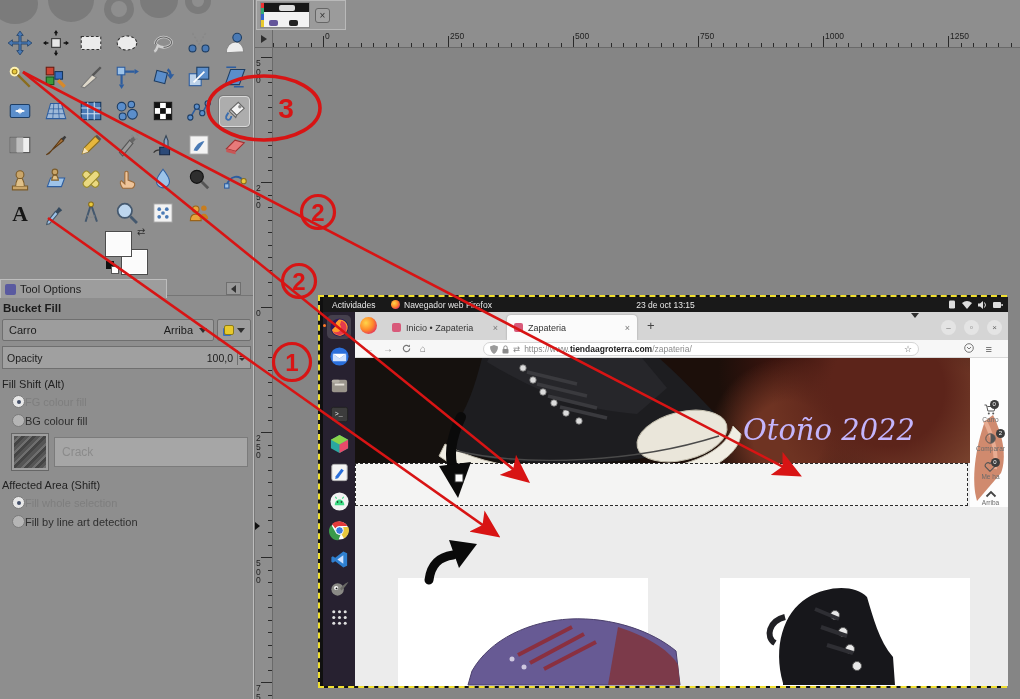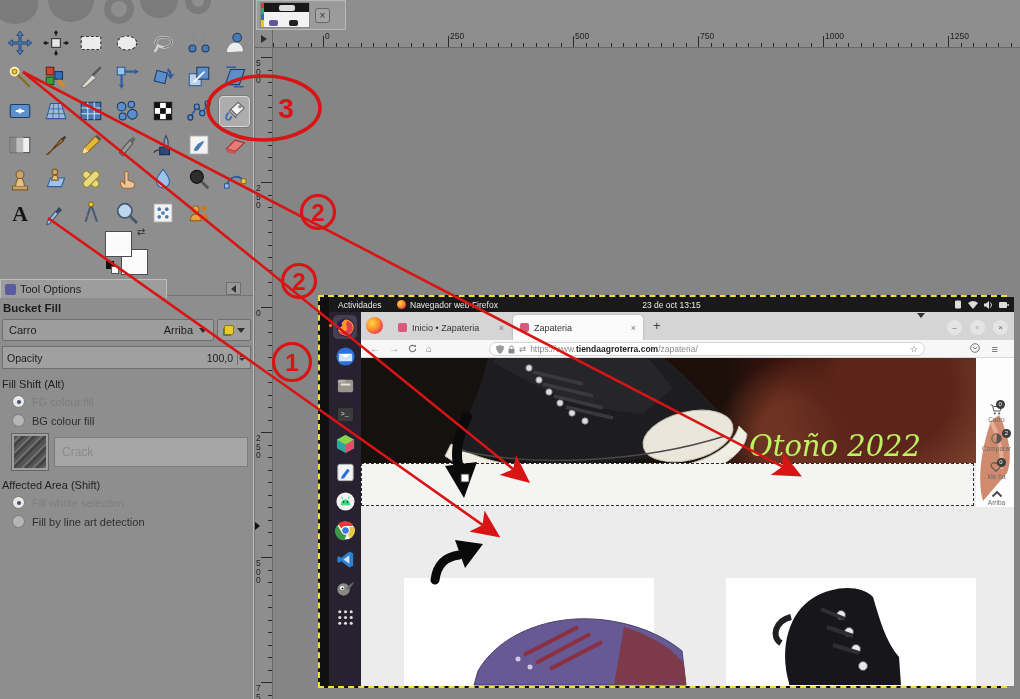--- a/index.html
+++ b/index.html
@@ -44,21 +44,21 @@
             align-items:center;justify-content:center;gap:3px;}
   .paint-ico{width:10px;height:10px;background:#e8c92c;border:1px solid #8a7а18;border:1px solid #8a7a18;border-radius:2px;box-shadow:-2px 2px 0 -1px #3a6ec0;}
   .slider{margin:5px 2px 0;height:23px;background:#a0a0a0;border:1px solid #6f6f6f;position:relative;
           display:flex;align-items:center;padding:0 4px;font-size:10.5px;}
   .slider .lab{flex:1;}
   .spin{width:9px;height:15px;border-left:1px solid #6f6f6f;margin-left:4px;display:flex;flex-direction:column;
         align-items:center;justify-content:center;gap:1px;}
   .spin i{width:0;height:0;border-left:3px solid transparent;border-right:3px solid transparent;}
   .spin .up{border-bottom:3px solid #333;} .spin .dn{border-top:3px solid #333;}
   .sect{padding:9px 2px 2px;font-size:11px;color:#222;}
-  .radio-row{display:flex;align-items:center;gap:7px;padding:3px 0 3px 12px;}
+  .radio-row{display:flex;align-items:center;padding:3px 0 3px 12px;}
   .radio{width:13px;height:13px;border-radius:50%;background:#b5b5b5;border:1px solid #7a7a7a;position:relative;flex:none;}
   .radio.on{background:#e8e8e8;}
   .radio.on::after{content:"";position:absolute;left:3.5px;top:3.5px;width:4px;height:4px;border-radius:50%;background:#44506a;}
   .radio-lab{color:#2e2e2e;} .radio-row.hl .radio-lab{color:#7e7e7e;}
   #pattern-row{display:flex;align-items:center;gap:6px;padding:4px 2px 0 12px;}
   #pattern-swatch{width:36px;height:36px;border:2px solid #9f9f9f;outline:1px solid #666;
      background:repeating-linear-gradient(135deg,#555 0 3px,#6e6e6e 3px 5px,#444 5px 8px),#555;}
   #pattern-field{flex:1;height:30px;background:#a6a6a6;border:1px solid #7b7b7b;color:#8b8b8b;
      display:flex;align-items:center;padding:0 7px;font-size:12px;margin-right:3px;}
 
@@ -84,21 +84,21 @@
   #v-ruler{position:absolute;left:255px;top:48px;width:18px;height:651px;border-right:1px solid #6a6a6a;overflow:hidden;}
   .tick{position:absolute;background:#2a2a2a;}
   .rlabel{position:absolute;font-size:8.5px;color:#1e1e1e;}
   .vlabel{width:8px;line-height:8.5px;word-break:break-all;letter-spacing:0;}
   #v-marker{position:absolute;left:0;top:474px;width:0;height:0;border-top:4px solid transparent;border-bottom:4px solid transparent;border-left:5px solid #111;}
 
   
   #canvas-area{position:absolute;left:273px;top:48px;width:747px;height:651px;background:#858585;overflow:hidden;}
   #layer-boundary{position:absolute;left:45px;top:247px;width:689px;height:393px;background:#101010;
                   border:2px dashed #f0df30;}
-  #image{position:absolute;left:9px;top:0;width:685px;height:389px;overflow:hidden;background:#ececec;}
+  #image{position:absolute;left:3px;top:0;width:685px;height:389px;overflow:hidden;background:#ececec;}
 
   
   #ubar{position:absolute;left:0;top:0;width:685px;height:15px;background:#191919;color:#e8e8e8;
         font-size:8.5px;display:flex;align-items:center;}
   #ubar .act{padding:0 9px;}
   #ubar .appt{display:flex;align-items:center;gap:4px;position:absolute;left:68px;}
   .ff-mini{width:9px;height:9px;border-radius:50%;background:radial-gradient(circle at 35% 35%,#ffd54a,#ff8a2a 45%,#e3355a 78%,#7a2a8a);}
   #ubar .clock{position:absolute;left:50%;transform:translateX(-50%);}
   #ubar .sys{position:absolute;right:5px;display:flex;align-items:center;gap:6px;}
   #ubar .sys svg{display:block;}
@@ -139,22 +139,22 @@
   #hamburger{font-size:11px;margin-left:14px;margin-right:8px;}
 
   
   #page{position:absolute;left:0;top:46px;width:653px;height:328px;background:#ececec;}
   #banner{position:absolute;left:0;top:0;width:615px;height:105px;background:#15110e;overflow:hidden;}
   #leaves{position:absolute;right:0;top:0;width:330px;height:105px;
     background:radial-gradient(circle at 75% 30%,#5c241a 0 22%,transparent 45%),
                radial-gradient(circle at 45% 75%,#6e3322 0 18%,transparent 40%),
                radial-gradient(circle at 92% 70%,#7c4630 0 20%,transparent 45%),
                radial-gradient(circle at 60% 15%,#3a140e 0 30%,transparent 55%),#1c0f0a;}
-  #banner-title{position:absolute;right:55px;top:55px;color:#bef264;font-family:"DejaVu Serif",serif;
-                font-style:italic;font-size:29px;margin-top:16px;}
+  #banner-title{position:absolute;right:55px;top:55px;color:#c4b5fd;font-family:"DejaVu Serif",serif;
+                font-style:italic;font-size:29px;}
   #next-slide{position:absolute;left:615px;top:0;width:38px;height:150px;background:#fdfdfd;}
   #strip{position:absolute;left:0;top:105px;width:613px;height:43px;background:#f4f4f3;border:1px dashed #2a2a2a;}
   #strip2{position:absolute;left:613px;top:150px;width:40px;height:4px;border-top:1px dashed #2a2a2a;}
   #lower{position:absolute;left:0;top:149px;width:653px;height:179px;background:#ececec;}
   .card{position:absolute;background:#fff;}
   #card1{left:43px;top:71px;width:250px;height:108px;}
   #card2{left:365px;top:71px;width:250px;height:108px;}
   #shop-widgets{position:absolute;right:2px;top:46px;width:31px;display:flex;flex-direction:column;gap:10px;align-items:center;}
   .widget{display:flex;flex-direction:column;align-items:center;position:relative;}
   .widget .badge{position:absolute;right:0;top:-4px;width:9px;height:9px;border-radius:50%;background:#3c3c3c;

